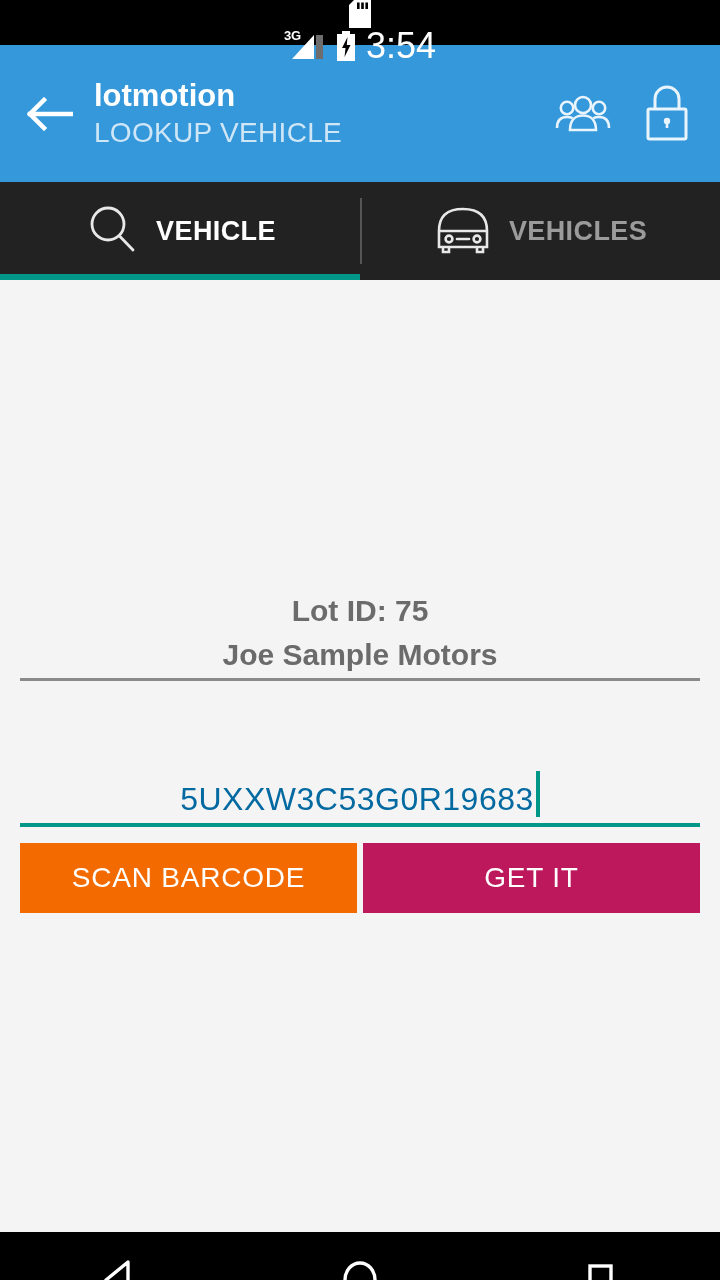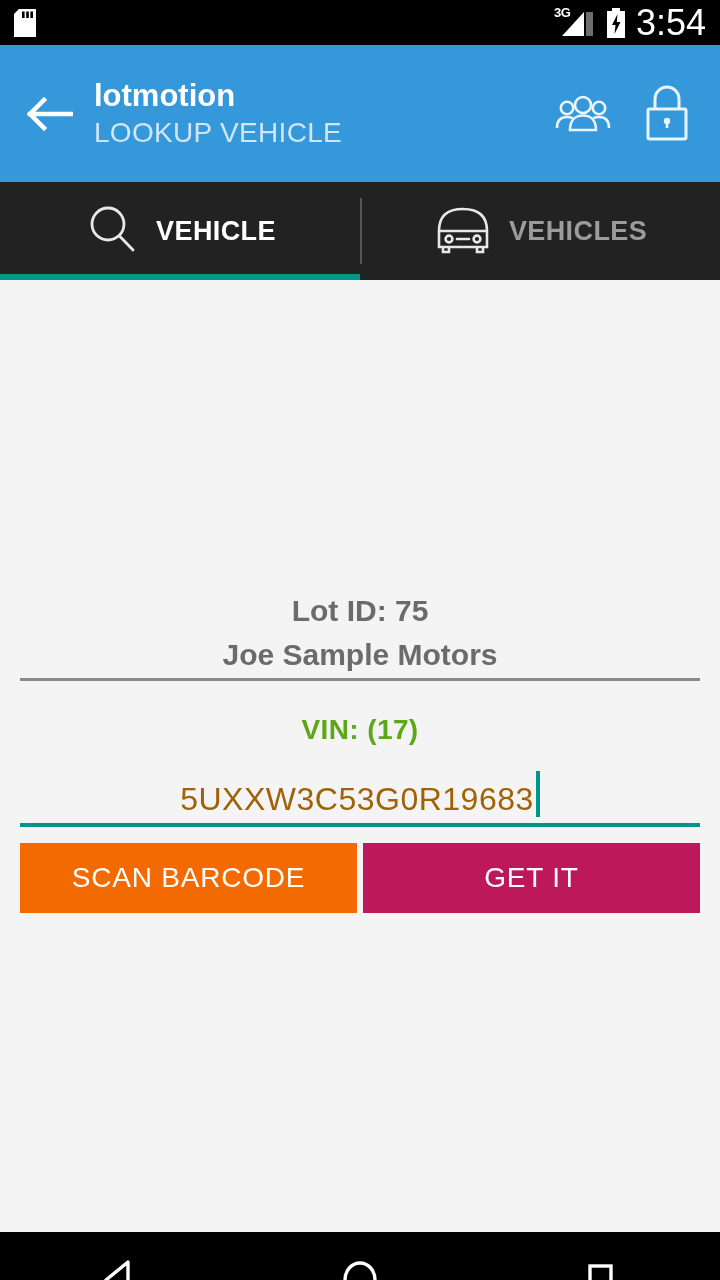--- a/index.html
+++ b/index.html
@@ -7,21 +7,21 @@
     width:720px; height:1280px;
     background:#000;
     font-family:"Liberation Sans", sans-serif;
     overflow:hidden;
   }
   #screen { position:relative; width:720px; height:1280px; background:#f4f4f4; }
 
   
   .statusbar {
     height:45px; background:#000; color:#fff;
-    display:flex; align-items:center; padding:0 14px;
+    display:flex; align-items:center; padding:0 14px;flex-direction:column;
   }
   .statusbar .left { display:flex; align-items:center; gap:8px; }
   .statusbar .spacer { flex:1; }
   .statusbar .right { display:flex; align-items:center; gap:10px; }
   .sd-icon { width:22px; height:28px; display:block; }
   .signal-wrap { position:relative; width:42px; height:30px; }
   .signal-wrap .netlabel {
     position:absolute; left:0; top:-2px; font-size:13px; font-weight:bold;
     line-height:1; letter-spacing:-0.3px;
   }
@@ -66,21 +66,21 @@
   .vin-label {
     position:absolute; top:434px; left:0; width:100%; text-align:center;
     font-size:28px; font-weight:bold; color:#5ca819; letter-spacing:0.4px;
   }
   .vin-field {
     position:absolute; top:485px; left:20px; width:680px; height:62px;
     border-bottom:4px solid #009688;
     display:flex; align-items:center; justify-content:center;
   }
   .vin-value {
-    font-size:32px; color:#a16207; letter-spacing:0.5px; line-height:50px;margin-top:10px;
+    font-size:32px; color:#0369a1; letter-spacing:0.5px; line-height:50px;margin-top:10px;
   }
   .caret { display:inline-block; width:4px; height:46px; background:#009688; margin-left:2px; vertical-align:-9px; }
   .btn-row { position:absolute; top:563px; left:20px; width:680px; height:70px; display:flex; }
   .btn {
     display:flex; align-items:center; justify-content:center;
     font-size:28px; font-weight:400; color:#ffffff; letter-spacing:0.8px;
   }
   .btn-scan { width:337px; background:#f36b00; }
   .btn-get { width:337px; margin-left:6px; background:#be185d; }
 
@@ -195,21 +195,20 @@
 
   <div class="content">
 
     <div class="lot-block">
       <div class="lot-id">Lot ID: 75</div>
       <div class="lot-name">Joe Sample Motors</div>
     </div>
 
     <div class="divider"></div>
 
-    <div class="vin-label">VIN: (17)</div>
 
     <div class="vin-field">
       <span class="vin-value">5UXXW3C53G0R19683</span>
         <span class="caret"></span>
     </div>
 
     <div class="btn-row">
       <div class="btn btn-scan">SCAN BARCODE</div>
       <div class="btn btn-get">GET IT</div>
     </div>

